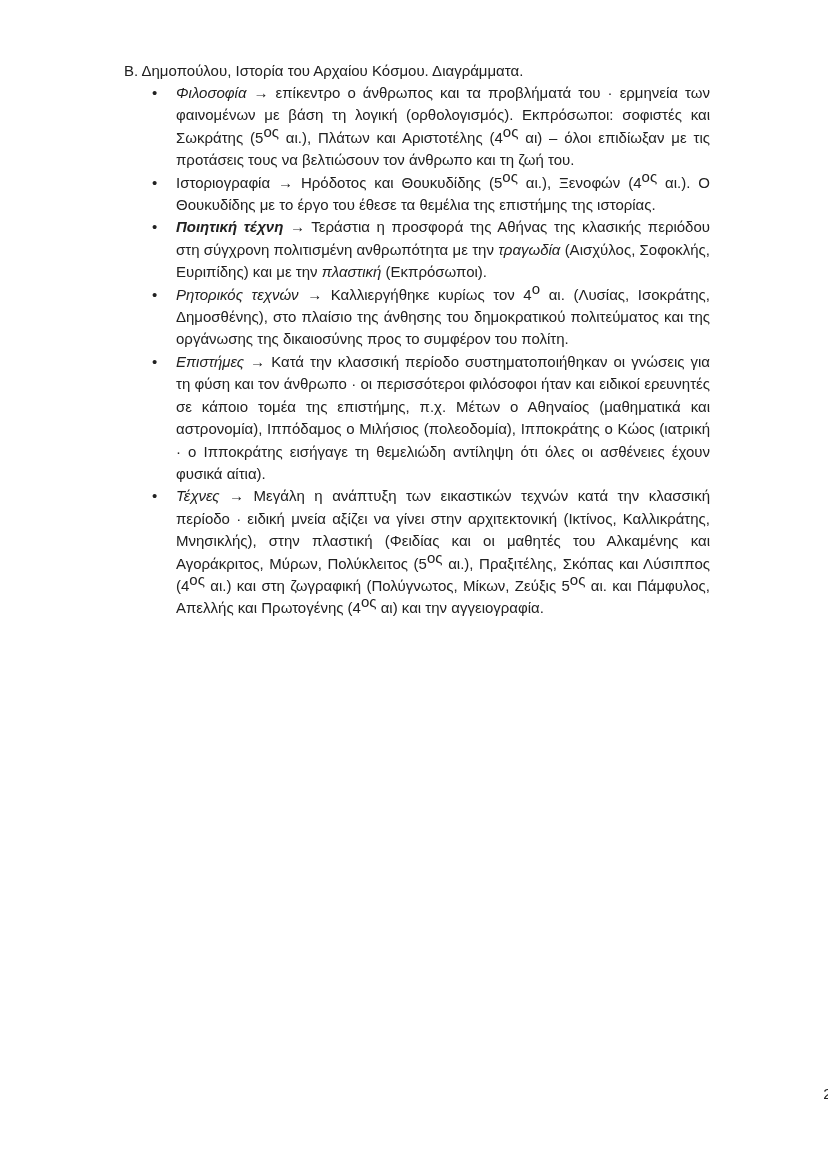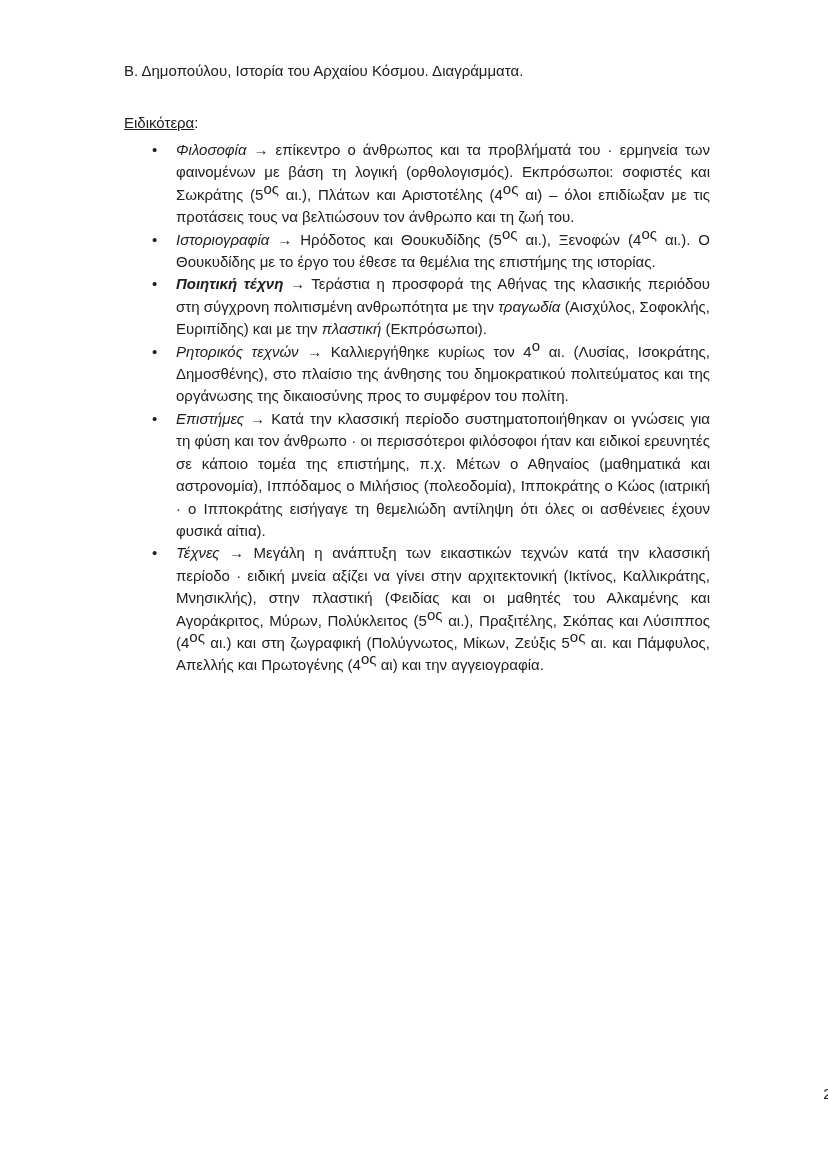--- a/index.html
+++ b/index.html
@@ -61,30 +61,29 @@
   }
 </style>
 </head>
 <body>
 
 <div class="page">
   <div class="content">
 
     <p class="doc-header">Β. Δημοπούλου, Ιστορία του Αρχαίου Κόσμου. Διαγράμματα.</p>
 
-    <p class="section-heading"><span class="underlined">Ειδικότερα</span><span>:</span></p>
 
     <ul class="bullet-list">
       <li>
         <span class="bullet-marker">•</span>
         <span class="bullet-text"><span style="font-style: italic;">Φιλοσοφία</span><span> → επίκεντρο ο άνθρωπος και τα προβλήματά του · ερμηνεία των φαινομένων με βάση τη λογική (ορθολογισμός). Εκπρόσωποι: σοφιστές και Σωκράτης (5</span><sup>ος</sup><span> αι.), Πλάτων και Αριστοτέλης (4</span><sup>ος</sup><span> αι) – όλοι επιδίωξαν με τις προτάσεις τους να βελτιώσουν τον άνθρωπο και τη ζωή του.</span></span>
       </li>
       <li>
         <span class="bullet-marker">•</span>
-        <span class="bullet-text"><span style="font-style: italic; margin-top: 41px;">Ιστοριογραφία</span><span> → Ηρόδοτος και Θουκυδίδης (5</span><sup>ος</sup><span> αι.), Ξενοφών (4</span><sup>ος</sup><span> αι.). Ο Θουκυδίδης με το έργο του έθεσε τα θεμέλια της επιστήμης της ιστορίας.</span></span>
+        <span class="bullet-text"><span style=" margin-top: 41px;">Ιστοριογραφία</span><span> → Ηρόδοτος και Θουκυδίδης (5</span><sup>ος</sup><span> αι.), Ξενοφών (4</span><sup>ος</sup><span> αι.). Ο Θουκυδίδης με το έργο του έθεσε τα θεμέλια της επιστήμης της ιστορίας.</span></span>
       </li>
       <li>
         <span class="bullet-marker">•</span>
         <span class="bullet-text"><span style="font-style: italic; font-weight: bold;">Ποιητική τέχνη</span><span> → Τεράστια η προσφορά της Αθήνας της κλασικής περιόδου στη σύγχρονη πολιτισμένη ανθρωπότητα με την </span><span style="font-style: italic;">τραγωδία</span><span> (Αισχύλος, Σοφοκλής, Ευριπίδης) και με την </span><span style="font-style: italic;">πλαστική</span><span> (Εκπρόσωποι).</span></span>
       </li>
       <li>
         <span class="bullet-marker">•</span>
         <span class="bullet-text"><span style="font-style: italic;">Ρητορικός τεχνών</span><span> → Καλλιεργήθηκε κυρίως τον 4</span><sup>ο</sup><span> αι. (Λυσίας, Ισοκράτης, Δημοσθένης), στο πλαίσιο της άνθησης του δημοκρατικού πολιτεύματος και της οργάνωσης της δικαιοσύνης προς το συμφέρον του πολίτη.</span></span>
       </li>
       <li>

